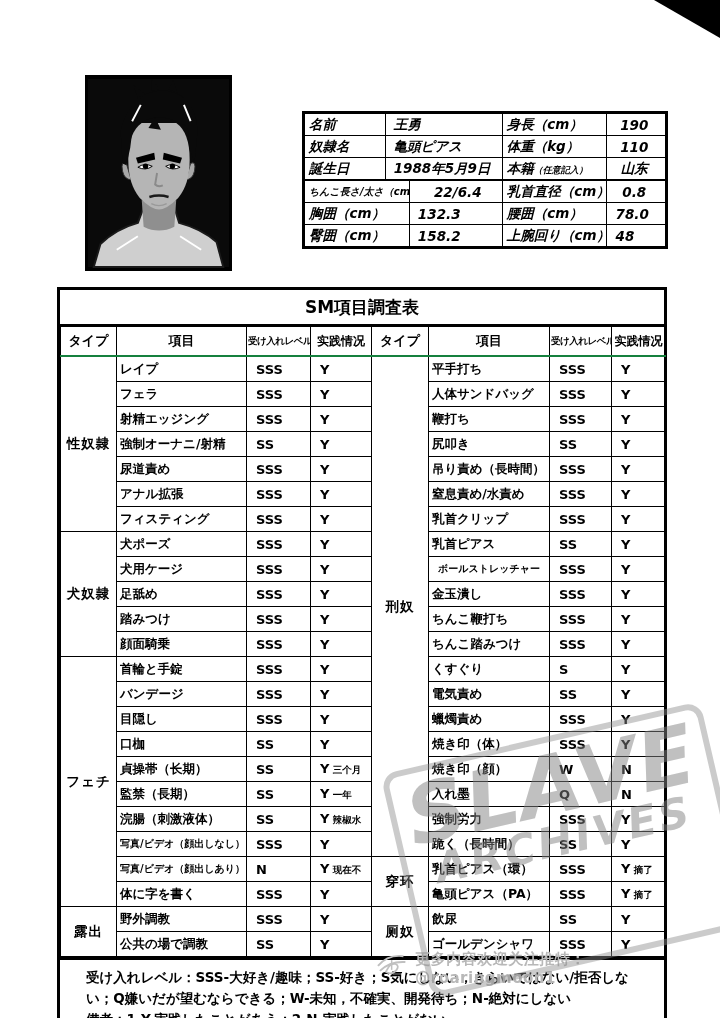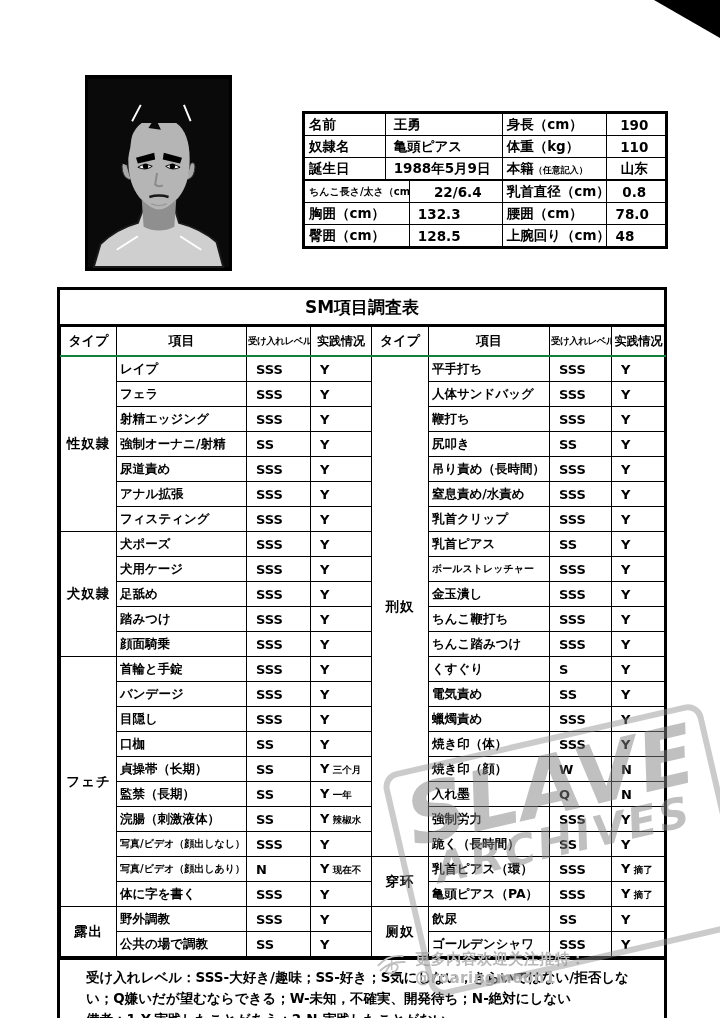--- a/index.html
+++ b/index.html
@@ -6,21 +6,21 @@
   body{width:720px;height:1018px;background:#ffffff;position:relative;overflow:hidden;
        font-family:"DejaVu Sans",sans-serif;color:#000;}
   
   .corner{position:absolute;top:0;right:0;width:66px;height:38px;background:#000;
           clip-path:polygon(0 0,100% 0,100% 100%);}
   
   .portrait{position:absolute;left:85px;top:75px;width:147px;height:196px;
             border:3px solid #000;background:#000;box-sizing:border-box;overflow:hidden;}
   .portrait svg{display:block;width:100%;height:100%;}
   
-  .profile{position:absolute;left:302px;top:111px;width:362px;border:2px solid #000;background:#fff;}
+  .profile{position:absolute;left:302px;top:111px;width:362px;border:2px solid #000;background:#fff;font-style:italic;}
   .profile table{border-collapse:collapse;table-layout:fixed;width:100%;}
   .profile td{border:1.5px solid #000;height:21px;font-size:13.5px;font-weight:bold;
               padding:0 4px;white-space:nowrap;overflow:hidden;}
   .profile .profile-value{padding-left:8px;}
   .profile-t .v2{text-align:center;padding-left:0;}
   .profile-b tr:first-child td:nth-child(1){font-size:10px;}
   .profile-b tr:first-child td:nth-child(2){text-align:center;}
   .profile-b tr:first-child td:nth-child(4){text-align:center;padding-left:0;}
   .lbl-note{font-size:9px;font-weight:bold;text-align:right;}
   
@@ -29,21 +29,21 @@
   .survey-title{height:34px;line-height:34px;text-align:center;font-size:17px;
                 font-weight:bold;border-bottom:2px solid #000;}
   .survey table{border-collapse:collapse;table-layout:fixed;width:100%;}
   .survey th,.survey td{border:1px solid #000;overflow:hidden;white-space:nowrap;}
   .survey thead th{height:26px;font-size:13px;font-weight:bold;border-bottom:2px solid #15803d;text-align:center;font-family:Liberation Mono, monospace;}
   .survey thead th.h-level{font-size:9.5px;letter-spacing:-0.5px;}
   .survey thead th.h-practice{font-size:12px;}
   .survey tbody td,.survey tbody th{height:22px;font-weight:bold;}
   .type-cell{text-align:center;font-size:13.5px;letter-spacing:1px;border-top:2px solid #000;}
   .item-cell{font-size:12.5px;padding:0 3px;text-align:left;}
-  .item-cell.long{font-size:10px;}
+  .item-cell.long{font-size:10px;text-align:center;}
   .level-cell,.practice-cell{font-size:13px;padding-left:9px;text-align:left;}
   .gs{border-top:2px solid #000;}
   .survey-notes{border-top:3px solid #000;padding:7px 12px 6px 26px;font-size:13.5px;
                 font-weight:bold;line-height:1.55;}
   .survey-notes p{margin:0;}
   
   .watermark{position:absolute;left:402px;top:735px;width:316px;height:218px;
              transform:rotate(-13deg);pointer-events:none;z-index:6;
              border:6px solid rgba(140,140,140,0.45);border-radius:16px;
              text-align:center;overflow:hidden;}
@@ -130,21 +130,21 @@
           <td class="profile-value v2">0.8</td>
         </tr>
         <tr class="profile-row">
           <td class="profile-label">胸囲（cm）</td>
           <td class="profile-value">132.3</td>
           <td class="profile-label">腰囲（cm）</td>
           <td class="profile-value v2">78.0</td>
         </tr>
         <tr class="profile-row">
           <td class="profile-label">臀囲（cm）</td>
-          <td class="profile-value">128.5</td>
+          <td class="profile-value">158.2</td>
           <td class="profile-label">上腕回り（cm）</td>
           <td class="profile-value v2">48</td>
         </tr>
       </tbody>
   </table>
 </div>
 
 <div class="survey">
   <div class="survey-title">SM項目調査表</div>
   <table>

